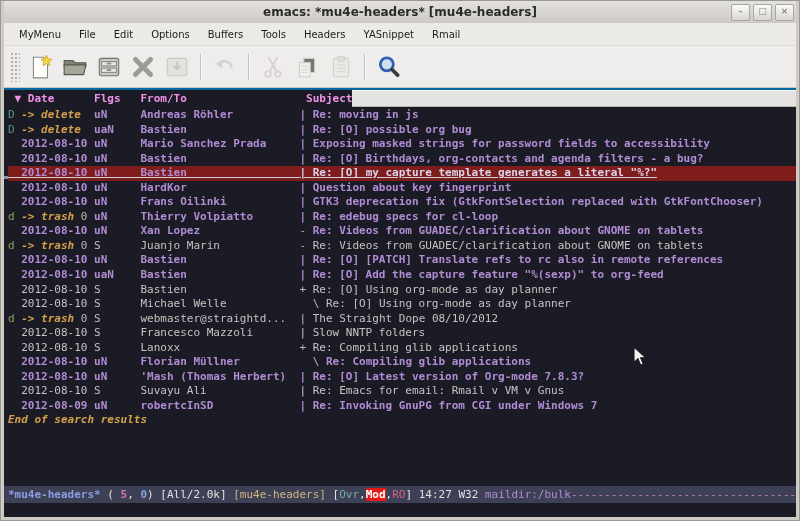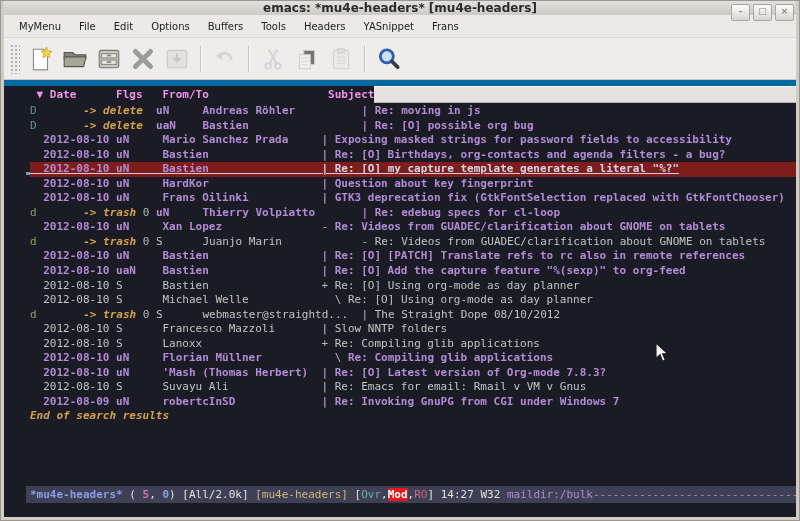--- a/index.html
+++ b/index.html
@@ -1,38 +1,38 @@
 <!DOCTYPE html>
 <html><head>
 <meta charset="utf-8">
 <style>
   html,body{margin:0;padding:0;}
   body{width:800px;height:521px;overflow:hidden;background:#555;font-family:"DejaVu Sans",sans-serif;}
   .window{width:800px;height:521px;box-sizing:border-box;background:#cfccc6;border:1px solid #9a978f;padding:0 3px 3px 3px;display:flex;flex-direction:column;}
-  .titlebar{height:14px;background:linear-gradient(#e3e1dd,#cdcac5);display:flex;align-items:center;position:relative;}
+  .titlebar{height:22px;background:linear-gradient(#e3e1dd,#cdcac5);display:flex;align-items:center;position:relative;}
   .title-text{flex:1;text-align:center;font-size:12px;font-weight:bold;color:#2b2b2b;font-family:"DejaVu Sans",sans-serif;}
   .win-controls{position:absolute;right:2px;top:3px;display:flex;gap:3px;}
   .win-btn{width:17px;height:15px;background:linear-gradient(#fbfbfa,#d8d6d2);border:1px solid #aaa7a1;border-radius:2px;font-size:9px;line-height:13px;text-align:center;color:#8a8883;font-weight:bold;}
   .menubar{height:22px;background:#eceae6;display:flex;align-items:center;padding-left:6px;border-bottom:1px solid #dcdad6;}
   .menu-item{font-size:10px;color:#1c1c1c;padding:2px 9px;}
   .toolbar{height:41px;background:#efedeb;display:flex;align-items:center;padding-left:2px;border-bottom:1px solid #c9c6c1;}
   .tb-handle{width:10px;height:30px;margin:0 4px;background-image:radial-gradient(circle,#b3b0ab 1px,transparent 1.3px);background-size:4px 4px;}
   .tb-btn{width:32px;height:32px;display:flex;align-items:center;justify-content:center;margin:0 1px;}
   .tb-sep{width:1px;height:26px;background:#c4c1bc;border-right:1px solid #fbfaf8;margin:0 6px;}
-  .emacs{flex:1;display:flex;flex-direction:column;background:#1a1b24;border-top:6px solid #0369a1;min-height:0;padding-left:22px;}
+  .emacs{flex:1;display:flex;flex-direction:column;background:#1a1b24;border-top:2px solid #0369a1;min-height:0;}
   .header-line{height:17px;display:flex;font-family:"DejaVu Sans Mono",monospace;font-size:11px;line-height:17px;}
   .hl-text{background:#1a1b24;color:#ef93e8;font-weight:bold;white-space:pre;padding-left:4px;}
   .hl-fill{flex:1;background:#e4e3e1;border-top:1px solid #f8f8f6;border-bottom:1px solid #b9b6b1;}
   .buffer{flex:1;position:relative;overflow:hidden;padding:1px 0 0 4px;font-family:"DejaVu Sans Mono",monospace;font-size:11px;line-height:14.55px;}
   .row{white-space:pre;height:14.55px;}
   .row.hl{background:#7f1d1d;}
   .row.hl span{text-decoration:underline;text-decoration-color:#cfcfdc;}
   .c-D{color:#56989c;}
   .c-d{color:#88a35c;}
-  .c-a{color:#d3a04a;font-style:italic;font-weight:bold;margin-left:40px;}
+  .c-a{color:#d3a04a;font-style:italic;font-weight:bold;}
   .c-u{color:#b18cd4;font-weight:bold;}
   .c-s{color:#c3c5c0;}
   .c-g{color:#b6b8b1;}
   .c-hi{color:#d9d4ea;font-weight:bold;}
   .eof{white-space:pre;color:#d3a04a;font-style:italic;font-weight:bold;}
   .fringe-mark{position:absolute;left:-4px;width:8px;height:3px;background:#8095b5;top:69px;margin-left:0;}
   .mouse-cursor{position:absolute;left:629px;top:239px;}
   .modeline{height:17px;background:#3e4156;font-family:"DejaVu Sans Mono",monospace;font-size:11px;line-height:17px;white-space:pre;overflow:hidden;padding-left:4px;}
   .m-w{color:#e2e2de;}
   .m-buf{color:#8b9ce4;font-weight:bold;}
@@ -61,21 +61,21 @@
 
   <div class="menubar">
       <span class="menu-item">MyMenu</span>
       <span class="menu-item">File</span>
       <span class="menu-item">Edit</span>
       <span class="menu-item">Options</span>
       <span class="menu-item">Buffers</span>
       <span class="menu-item">Tools</span>
       <span class="menu-item">Headers</span>
       <span class="menu-item">YASnippet</span>
-      <span class="menu-item">Frans</span>
+      <span class="menu-item">Rmail</span>
     </div>
 
   <div class="toolbar">
     <div class="tb-handle"></div>
     <div class="tb-btn">
       <svg width="26" height="26" viewBox="0 0 24 24">
           <path d="M5 3h9l4 4v15H5z" fill="#fdfdfb" stroke="#8a8a84"></path>
           <polygon points="17,1 18.4,4.4 22,4.9 19.4,7.3 20.1,10.8 17,9 13.9,10.8 14.6,7.3 12,4.9 15.6,4.4" fill="#f6d64a" stroke="#c9a42a" stroke-width="0.8"></polygon>
         </svg>
     </div>

